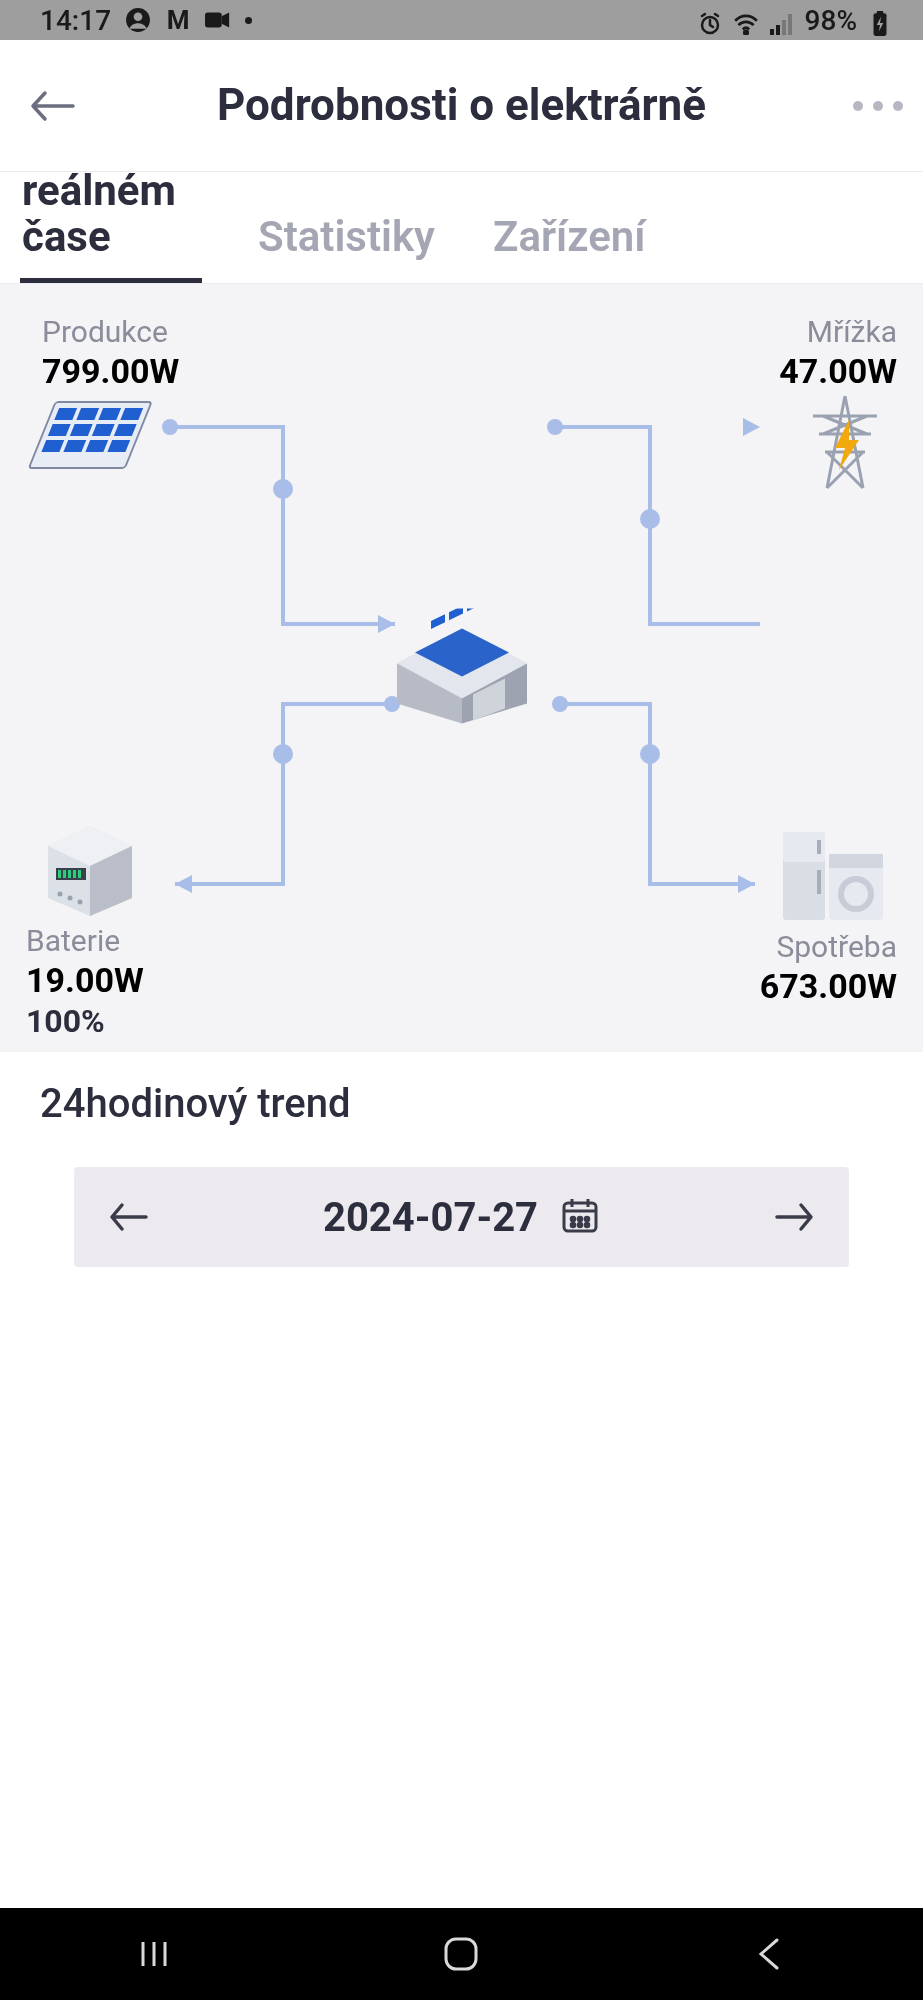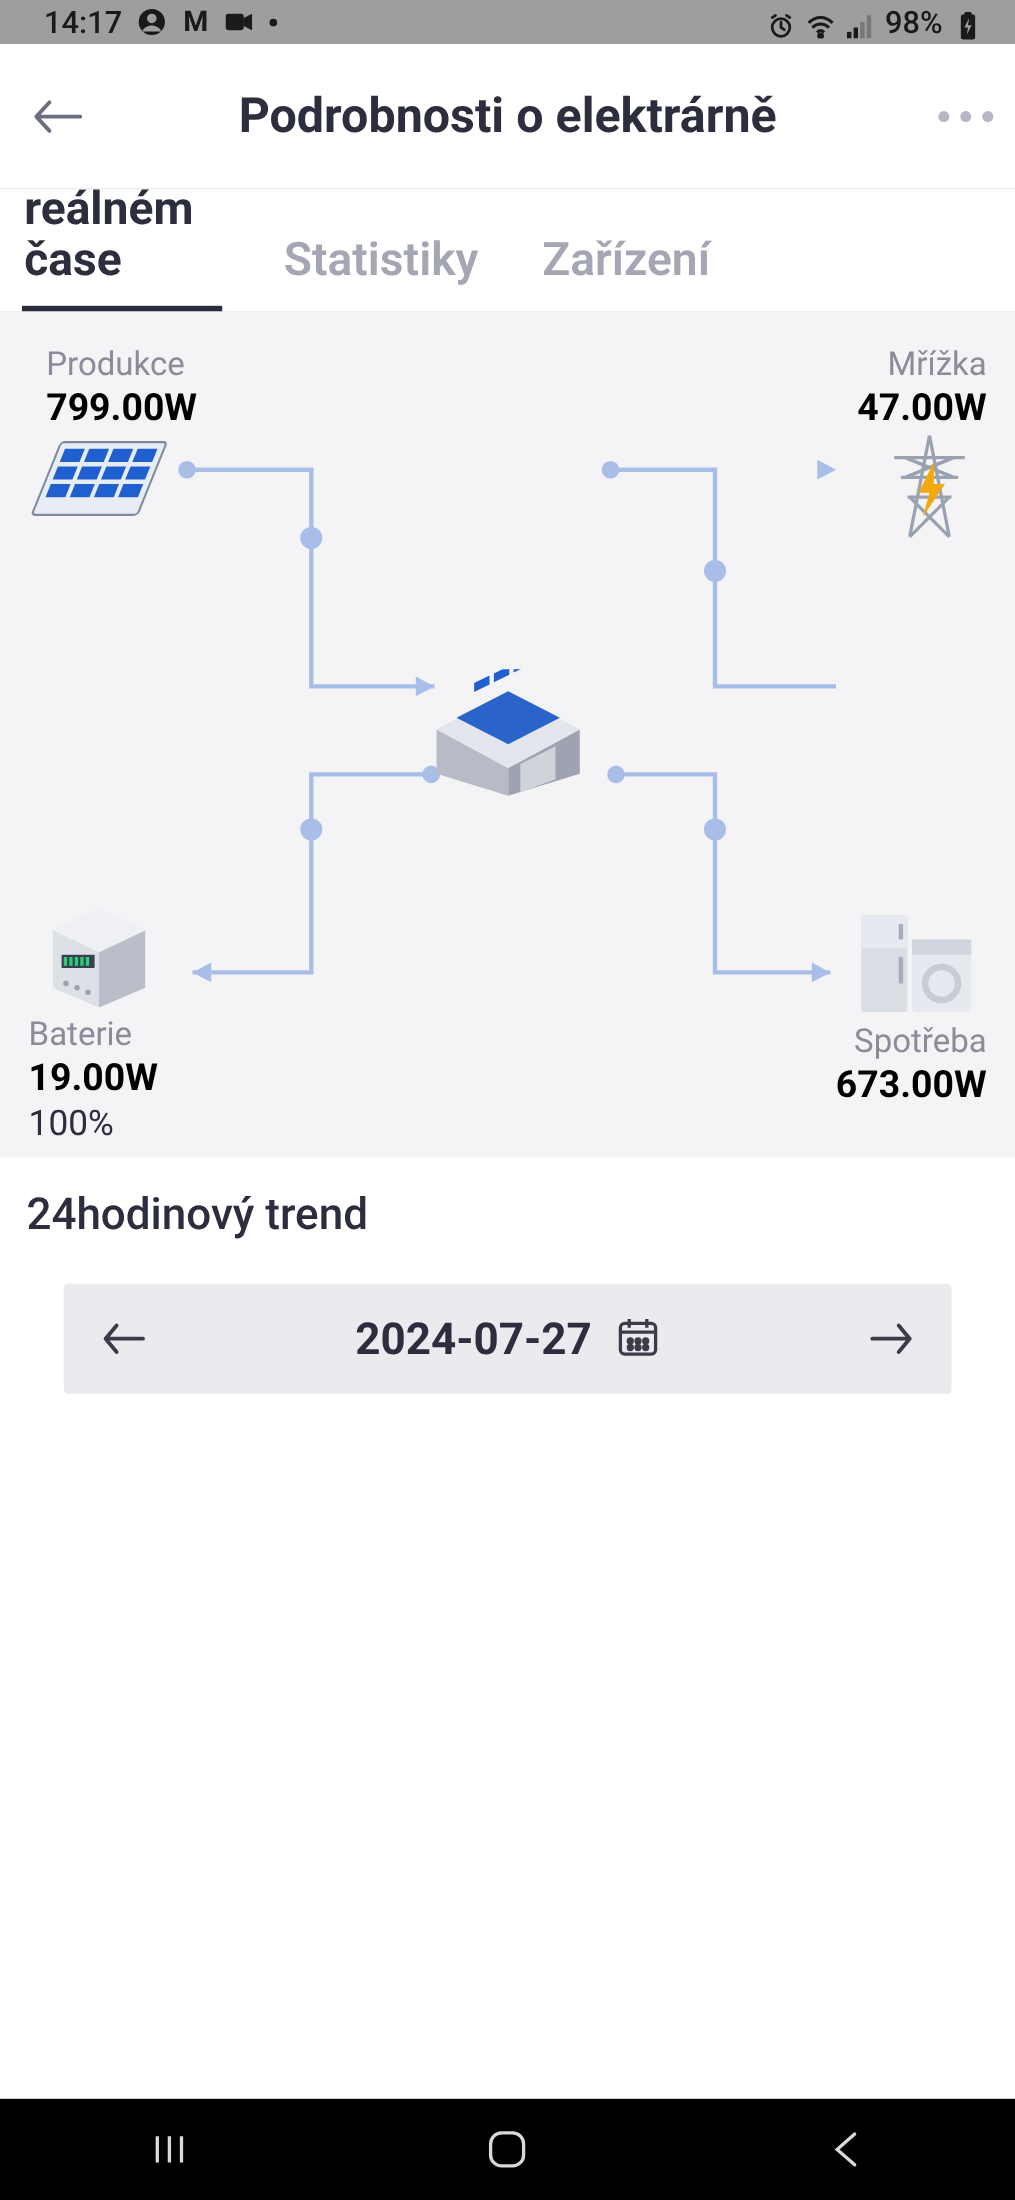--- a/index.html
+++ b/index.html
@@ -100,21 +100,21 @@
 
   
   .diagram {
     background: #f4f4f6;
     height: 768px;
     position: relative;
     padding: 28px 26px;
   }
   .node-label { color:#8a8c99; font-size:30px; }
   .node-value { color:#000000; font-size:34px; font-weight:700; margin-top:2px;}
-  .node-extra { color:#2c2e3e; font-size:32px; font-weight:400; margin-top:2px;}
+  .node-extra { color:#2c2e3e; font-size:32px; font-weight:700; margin-top:2px;}
 
   .node { position:absolute; }
   .node.tl { top: 30px; left: 42px; text-align:left; }
   .node.tr { top: 30px; right: 26px; text-align:right; }
   .node.bl { bottom: 12px; left: 26px; text-align:left; }
   .node.br { bottom: 46px; right: 26px; text-align:right; }
 
   .icon-wrap { position:absolute; }
   .icon-wrap.solar { top:112px; left:24px; }
   .icon-wrap.grid  { top:108px; right:36px; }
@@ -123,21 +123,21 @@
   .icon-wrap.house { top: 50%; left:50%; transform:translate(-50%,-48%); }
 
   
   .flow-svg { position:absolute; inset:0; width:100%; height:100%; }
   .flow-line { stroke:#a9bde9; stroke-width:4; fill:none; }
   .flow-dot  { fill:#a9bde9; }
   .flow-arrow{ fill:#a9bde9; }
 
   
   .trend {
-    padding: 28px 24px;
+    padding: 28px 40px;
   }
   .trend-title { font-size:40px; font-weight:500; color:#2c2e3e; }
   .date-bar {
     margin: 40px 34px 0 34px;
     height: 100px;
     background:#eceaef;
     border-radius:4px;
     display:flex;
     align-items:center;
     justify-content:space-between;

